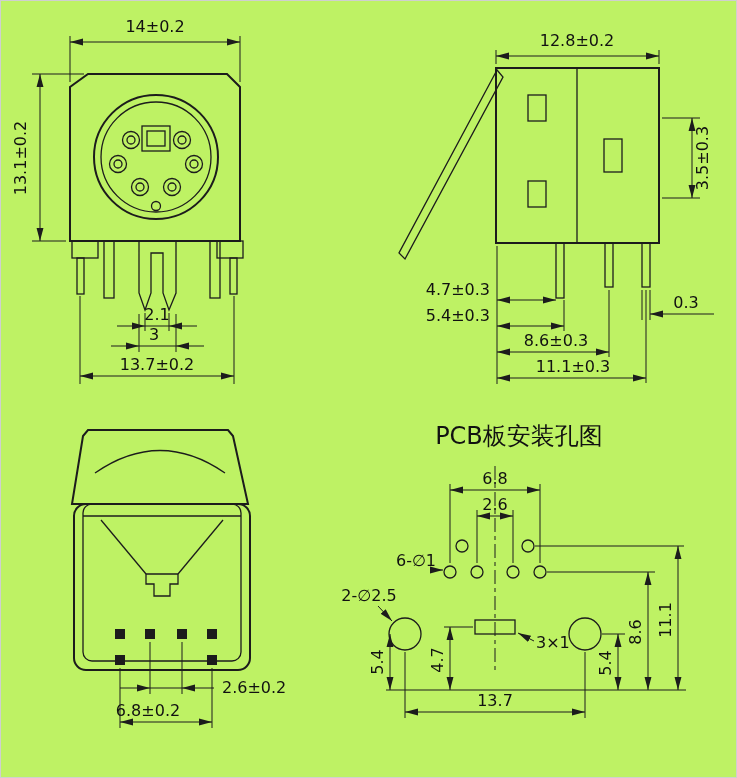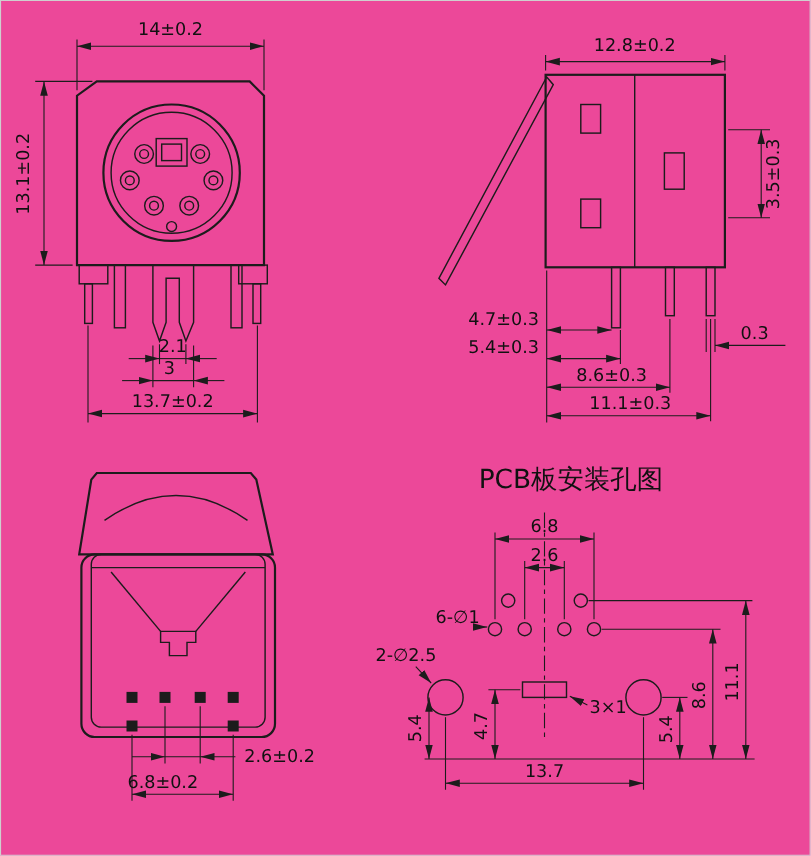--- a/index.html
+++ b/index.html
@@ -1,16 +1,16 @@
 <!DOCTYPE html>
 <html><head>
 <meta charset="utf-8">
 <style>
   html,body{margin:0;padding:0;background:#ffffff;}
-  .canvas{position:relative;width:737px;height:778px;background:#ec4899;box-shadow:inset 0 0 0 1px #cfcfcf;overflow:hidden;}
+  .canvas{position:relative;width:737px;height:778px;background:#bef264;box-shadow:inset 0 0 0 1px #cfcfcf;overflow:hidden;}
   svg{display:block;}
   .obj{fill:none;stroke:#1c1c1c;stroke-width:2;stroke-linejoin:miter;}
   .obj-thin{fill:none;stroke:#1c1c1c;stroke-width:1.3;}
   .dim{fill:none;stroke:#1c1c1c;stroke-width:1;}
   .cline{fill:none;stroke:#1c1c1c;stroke-width:1;stroke-dasharray:14 4 4 4;}
   .pin{fill:#1c1c1c;stroke:none;}
   text{font-family:"DejaVu Sans","Liberation Sans",sans-serif;font-size:16px;fill:#111;}
   .ttl{font-size:24px;}
   .mid{text-anchor:middle;}
   .end{text-anchor:end;}

